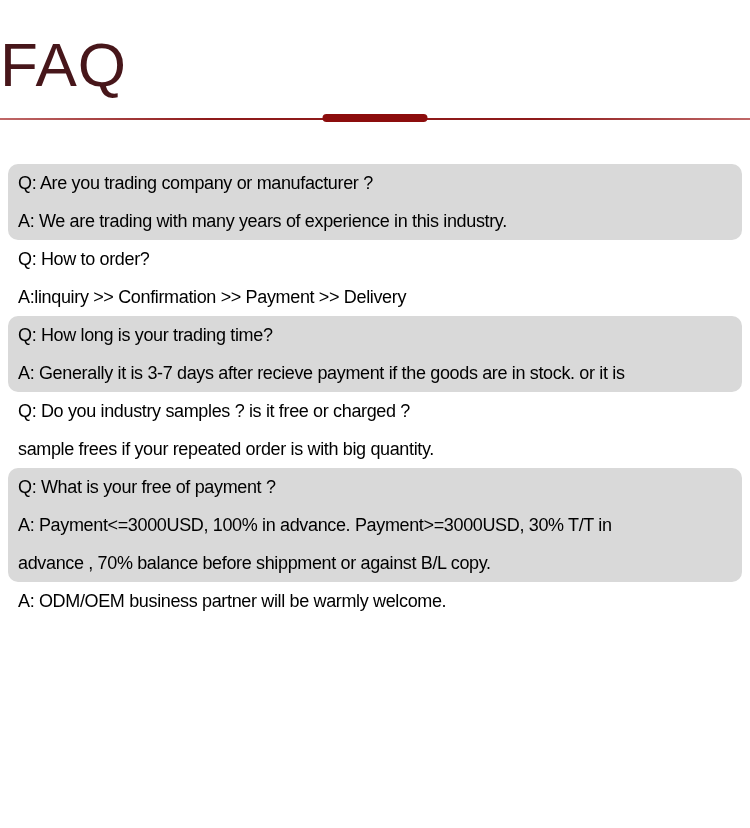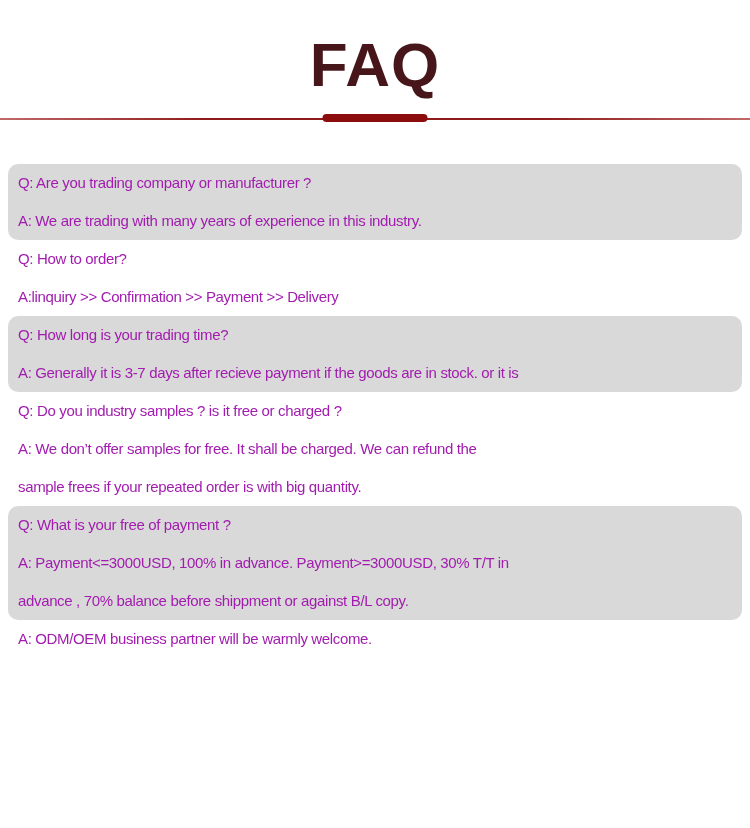--- a/index.html
+++ b/index.html
@@ -9,24 +9,24 @@
     body {
       width: 750px;
       height: 828px;
       background: #ffffff;
       overflow: hidden;
       font-family: "Liberation Sans", "DejaVu Sans", sans-serif;
     }
     .page-title {
       margin: 0;
       padding-top: 34px;
-      text-align: center;
+      text-align: left;
       font-size: 62px;
       line-height: 62px;
-      font-weight: bold;
+      font-weight: normal;
       letter-spacing: 1px;
       color: #47161a;
     }
     .divider {
       position: relative;
       margin-top: 18px;
       height: 8px;
     }
     .divider-line {
       position: absolute;
@@ -51,24 +51,24 @@
     }
     .qa-item {
       margin: 0 8px;
       padding: 0 10px;
       border-radius: 10px;
     }
     .qa-item.highlighted {
       background: #d9d9d9;
     }
     .qa-line {
-      font-size: 15px;
+      font-size: 18px;
       letter-spacing: -0.35px;
       line-height: 38px;
-      color: #a21caf;
+      color: #000000;
       white-space: nowrap;
     }
   </style>
 </head>
 <body>
 
 <h1 class="page-title">FAQ</h1>
 
 <div class="divider">
   <div class="divider-line"></div>
@@ -87,21 +87,20 @@
     <div class="qa-line">A:linquiry &gt;&gt; Confirmation &gt;&gt; Payment &gt;&gt; Delivery</div>
   </div>
 
   <div class="qa-item highlighted">
     <div class="qa-line">Q: How long is your trading time?</div>
     <div class="qa-line">A: Generally it is 3-7 days after recieve payment if the goods are in stock. or it is</div>
   </div>
 
   <div class="qa-item">
     <div class="qa-line">Q: Do you industry samples ? is it free or charged ?</div>
-    <div class="qa-line">A: We don’t offer samples for free. It shall be charged. We can refund the</div>
     <div class="qa-line">sample frees if your repeated order is with big quantity.</div>
   </div>
 
   <div class="qa-item highlighted">
     <div class="qa-line">Q: What is your free of payment ?</div>
     <div class="qa-line">A: Payment&lt;=3000USD, 100% in advance. Payment&gt;=3000USD, 30% T/T in</div>
     <div class="qa-line">advance , 70% balance before shippment or against B/L copy.</div>
   </div>
 
   <div class="qa-item">

